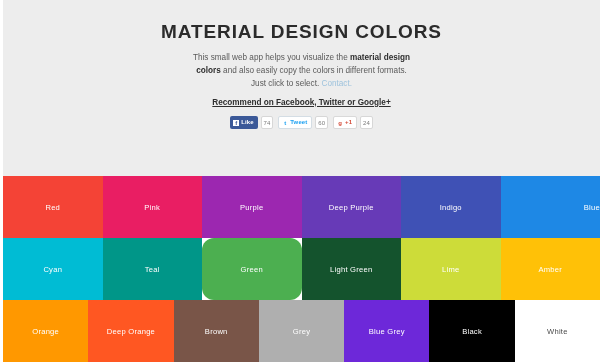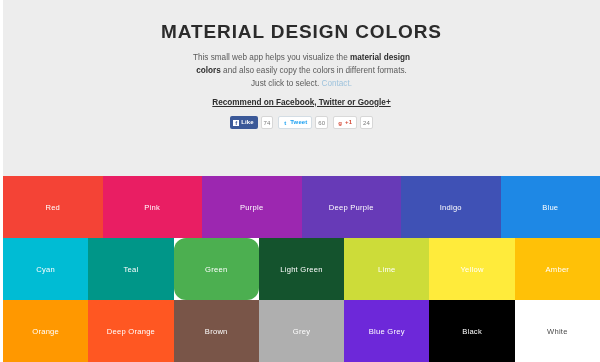--- a/index.html
+++ b/index.html
@@ -197,43 +197,40 @@
         </div>
         <div class="swatch" style="background: rgb(156, 39, 176);">
           <span class="swatch-label">Purple</span>
         </div>
         <div class="swatch" style="background: rgb(103, 58, 183);">
           <span class="swatch-label">Deep Purple</span>
         </div>
         <div class="swatch" style="background: rgb(63, 81, 181);">
           <span class="swatch-label">Indigo</span>
         </div>
-        <div class="swatch" style="background: rgb(30, 136, 229);">
+        <div class="swatch" style="background: rgb(30, 136, 229); justify-content: flex-end;">
           <span class="swatch-label">Blue</span>
         </div>
       </div>
       <div class="grid-row">
         <div class="swatch" style="background: rgb(0, 188, 212);">
           <span class="swatch-label">Cyan</span>
         </div>
         <div class="swatch" style="background: rgb(0, 150, 136);">
           <span class="swatch-label">Teal</span>
         </div>
         <div class="swatch" style="background: rgb(76, 175, 80); border-radius: 12px;">
           <span class="swatch-label">Green</span>
         </div>
         <div class="swatch" style="background: #14532d;">
           <span class="swatch-label">Light Green</span>
         </div>
         <div class="swatch" style="background: rgb(205, 220, 57);">
           <span class="swatch-label">Lime</span>
         </div>
-        <div class="swatch" style="background: rgb(255, 235, 59);">
-          <span class="swatch-label">Yellow</span>
-        </div>
         <div class="swatch" style="background: rgb(255, 193, 7);">
           <span class="swatch-label">Amber</span>
         </div>
       </div>
       <div class="grid-row">
         <div class="swatch" style="background: rgb(255, 152, 0);">
           <span class="swatch-label">Orange</span>
         </div>
         <div class="swatch" style="background: rgb(255, 87, 34);">
           <span class="swatch-label">Deep Orange</span>

